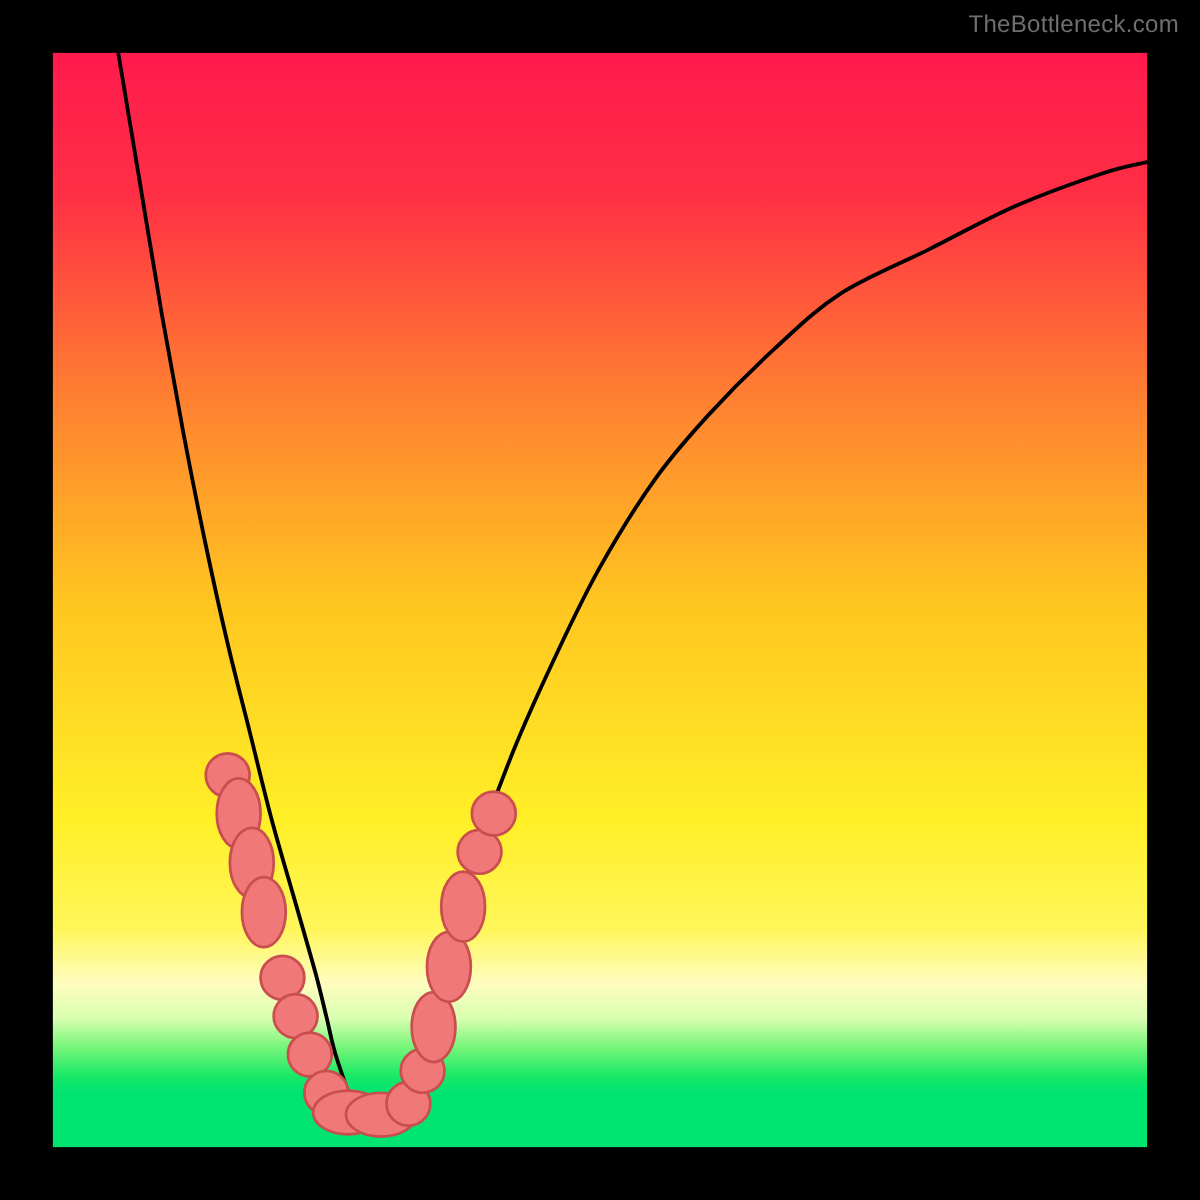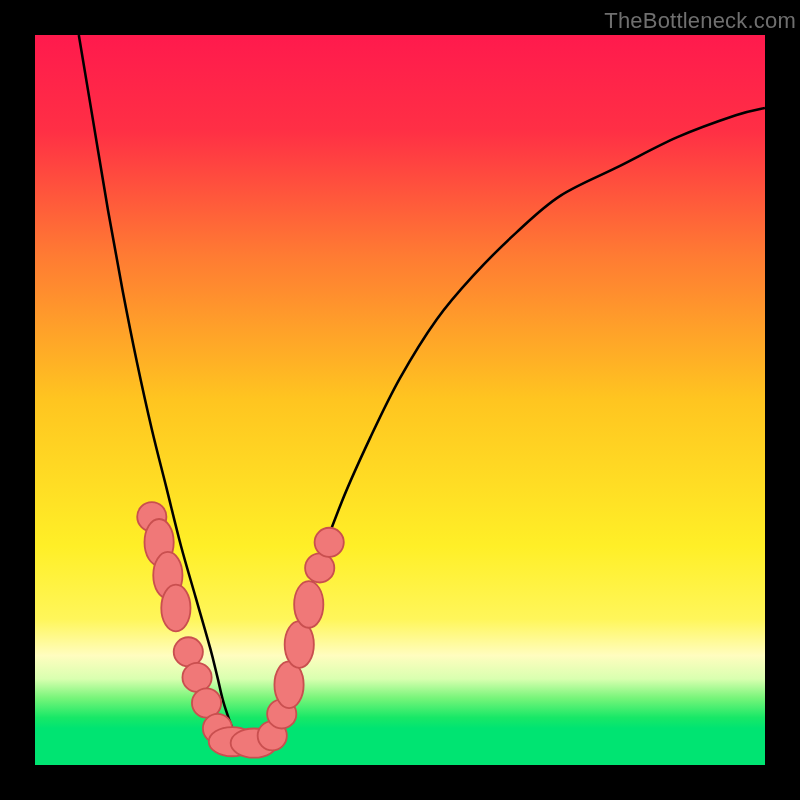--- a/index.html
+++ b/index.html
@@ -27,23 +27,23 @@
   }
   .gradient {
     position: absolute;
     left: 0; top: 0;
     width: 100%;
     height: 100%;
   }
   .watermark {
     position: absolute;
     top: 8px;
-    right: 4px;
+    right: 14px;
     color: #6f6f6f;
-    font-size: 22px;
+    font-size: 16px;
     letter-spacing: 0.2px;
     font-weight: 500;
   }
   svg.curve {
     position: absolute;
     left: 0; top: 0;
     width: 100%;
     height: 100%;
   }
 </style>

